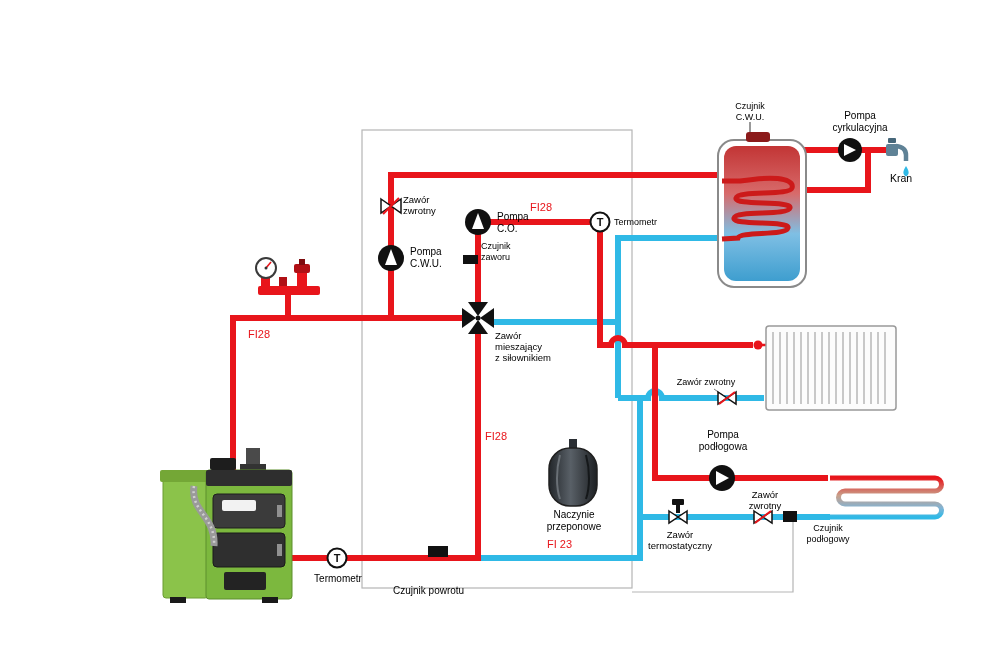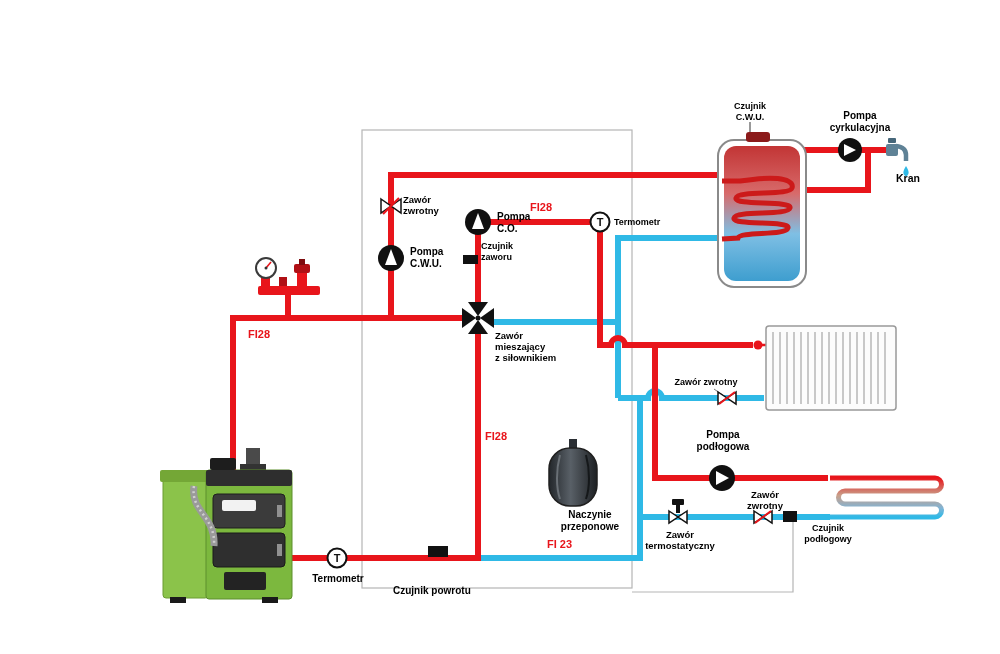--- a/index.html
+++ b/index.html
@@ -8,21 +8,21 @@
     --boiler-green:#7cb83e;
     --label-red:#e8151b;
   }
   html,body{margin:0;padding:0;background:#fff;}
   .stage{
     position:relative;width:1000px;height:654px;background:#fff;
     font-family:"Liberation Sans", sans-serif;overflow:hidden;
   }
   .stage svg{position:absolute;left:0;top:0;}
   .label{
-    position:absolute;font-weight:bold;font-size:10px;line-height:1.18;
+    position:absolute;font-weight:normal;font-size:10px;line-height:1.18;
     color:#000;white-space:pre-line;
   }
   .label.red{color:var(--label-red);font-size:11px;text-align:right;}
   .pipe-hot{stroke:var(--pipe-hot);fill:none;stroke-width:6;}
   .pipe-cold{stroke:var(--pipe-cold);fill:none;stroke-width:6;}
   .wire{stroke:#b5b5b5;fill:none;stroke-width:1.2;}
 </style>
 </head>
 <body>
 
@@ -211,30 +211,30 @@
 <div class="label" style="left:481px;top:241px;width:55px;font-size:9px">Czujnik
 zaworu</div>
 <div class="label" style="left:614px;top:217px;width:70px;font-size:9px">Termometr</div>
 <div class="label" style="left:495px;top:330px;width:85px;font-size:9.5px">Zawór
 mieszający
 z siłownikiem</div>
 <div class="label" style="left:712px;top:101px;width:76px;text-align:center;font-size:9px">Czujnik
 C.W.U.</div>
 <div class="label" style="left:820px;top:110px;width:80px;text-align:center">Pompa
 cyrkulacyjna</div>
-<div class="label" style="left:890px;top:172px;width:36px;text-align:center;font-size:10.5px">Kran</div>
+<div class="label" style="left:890px;top:172px;width:36px;font-size:10.5px">Kran</div>
 <div class="label" style="left:666px;top:377px;width:80px;text-align:center;font-size:9px">Zawór zwrotny</div>
 <div class="label" style="left:688px;top:429px;width:70px;text-align:center">Pompa
 podłogowa</div>
 <div class="label" style="left:737px;top:489px;width:56px;text-align:center;font-size:9.5px">Zawór
 zwrotny</div>
 <div class="label" style="left:797px;top:523px;width:62px;text-align:center;font-size:9px">Czujnik
 podłogowy</div>
 <div class="label" style="left:636px;top:529px;width:88px;text-align:center;font-size:9.5px">Zawór
 termostatyczny</div>
-<div class="label" style="left:544px;top:509px;width:92px;text-align:center">Naczynie
+<div class="label" style="left:528px;top:509px;width:92px;text-align:center">Naczynie
 przeponowe</div>
 <div class="label red" style="left:485px;top:430px">FI28</div>
 <div class="label red" style="left:547px;top:538px">FI 23</div>
 <div class="label" style="left:393px;top:585px;width:92px;">Czujnik powrotu</div>
 <div class="label" style="left:302px;top:573px;width:72px;text-align:center">Termometr</div>
 
 </div>
 
 </body></html>

